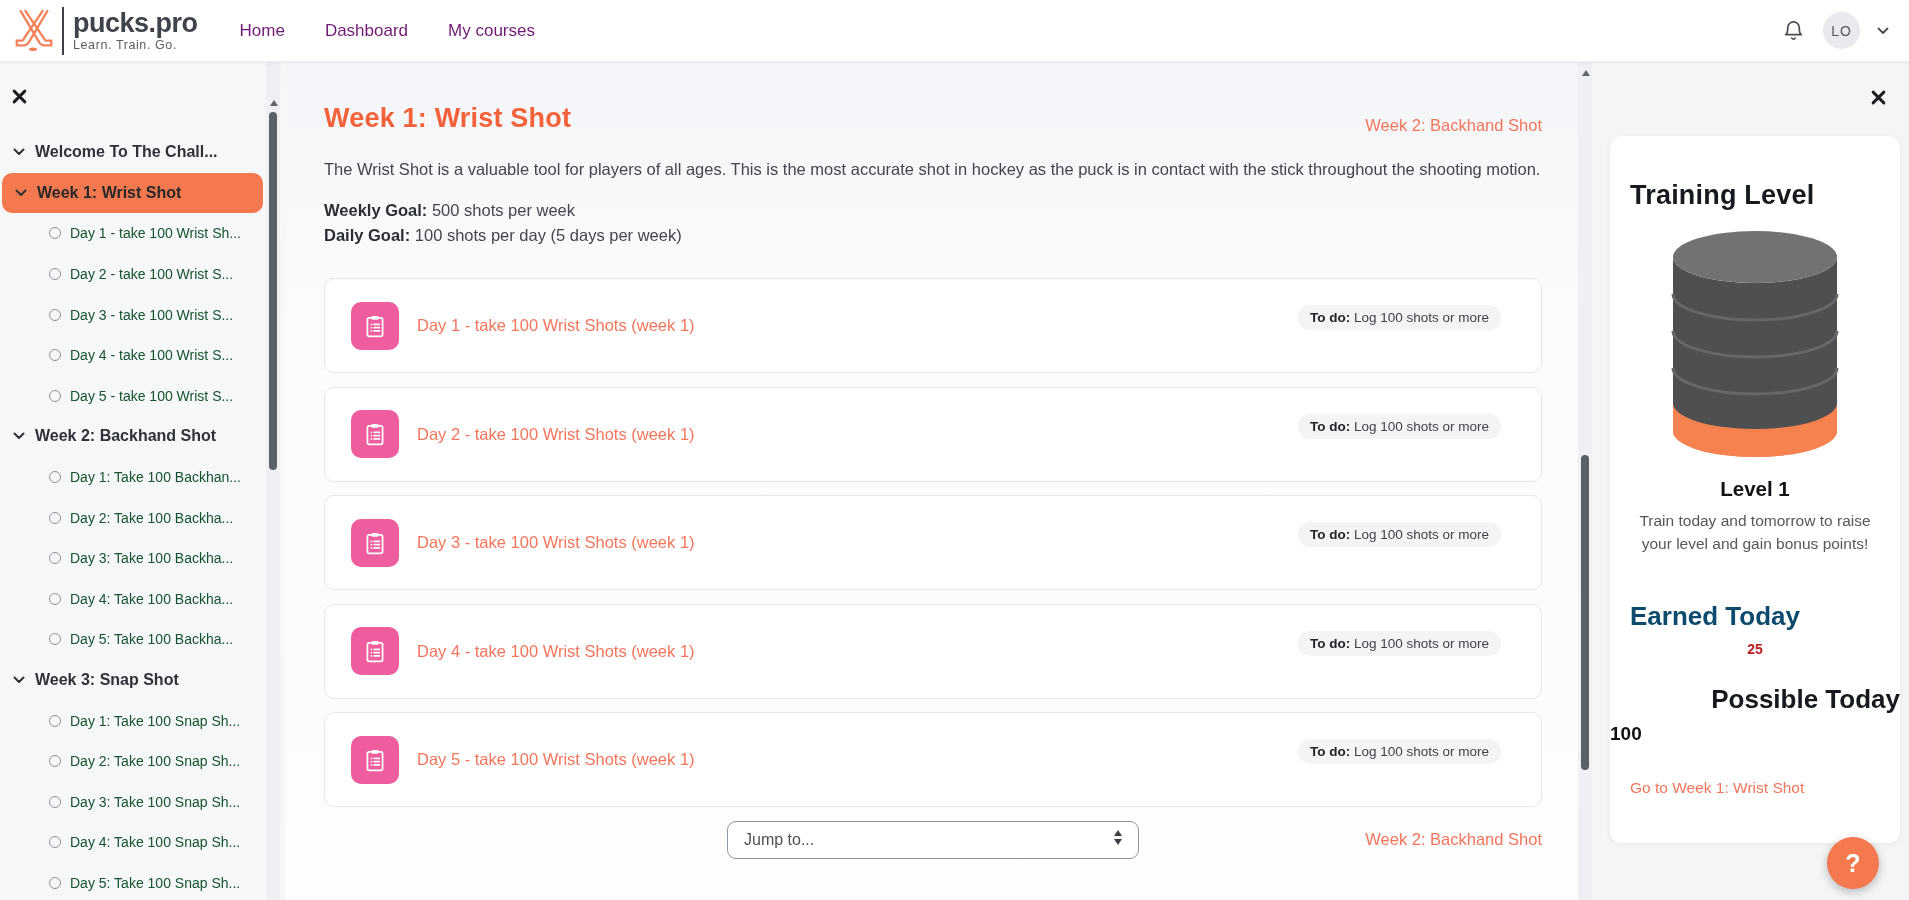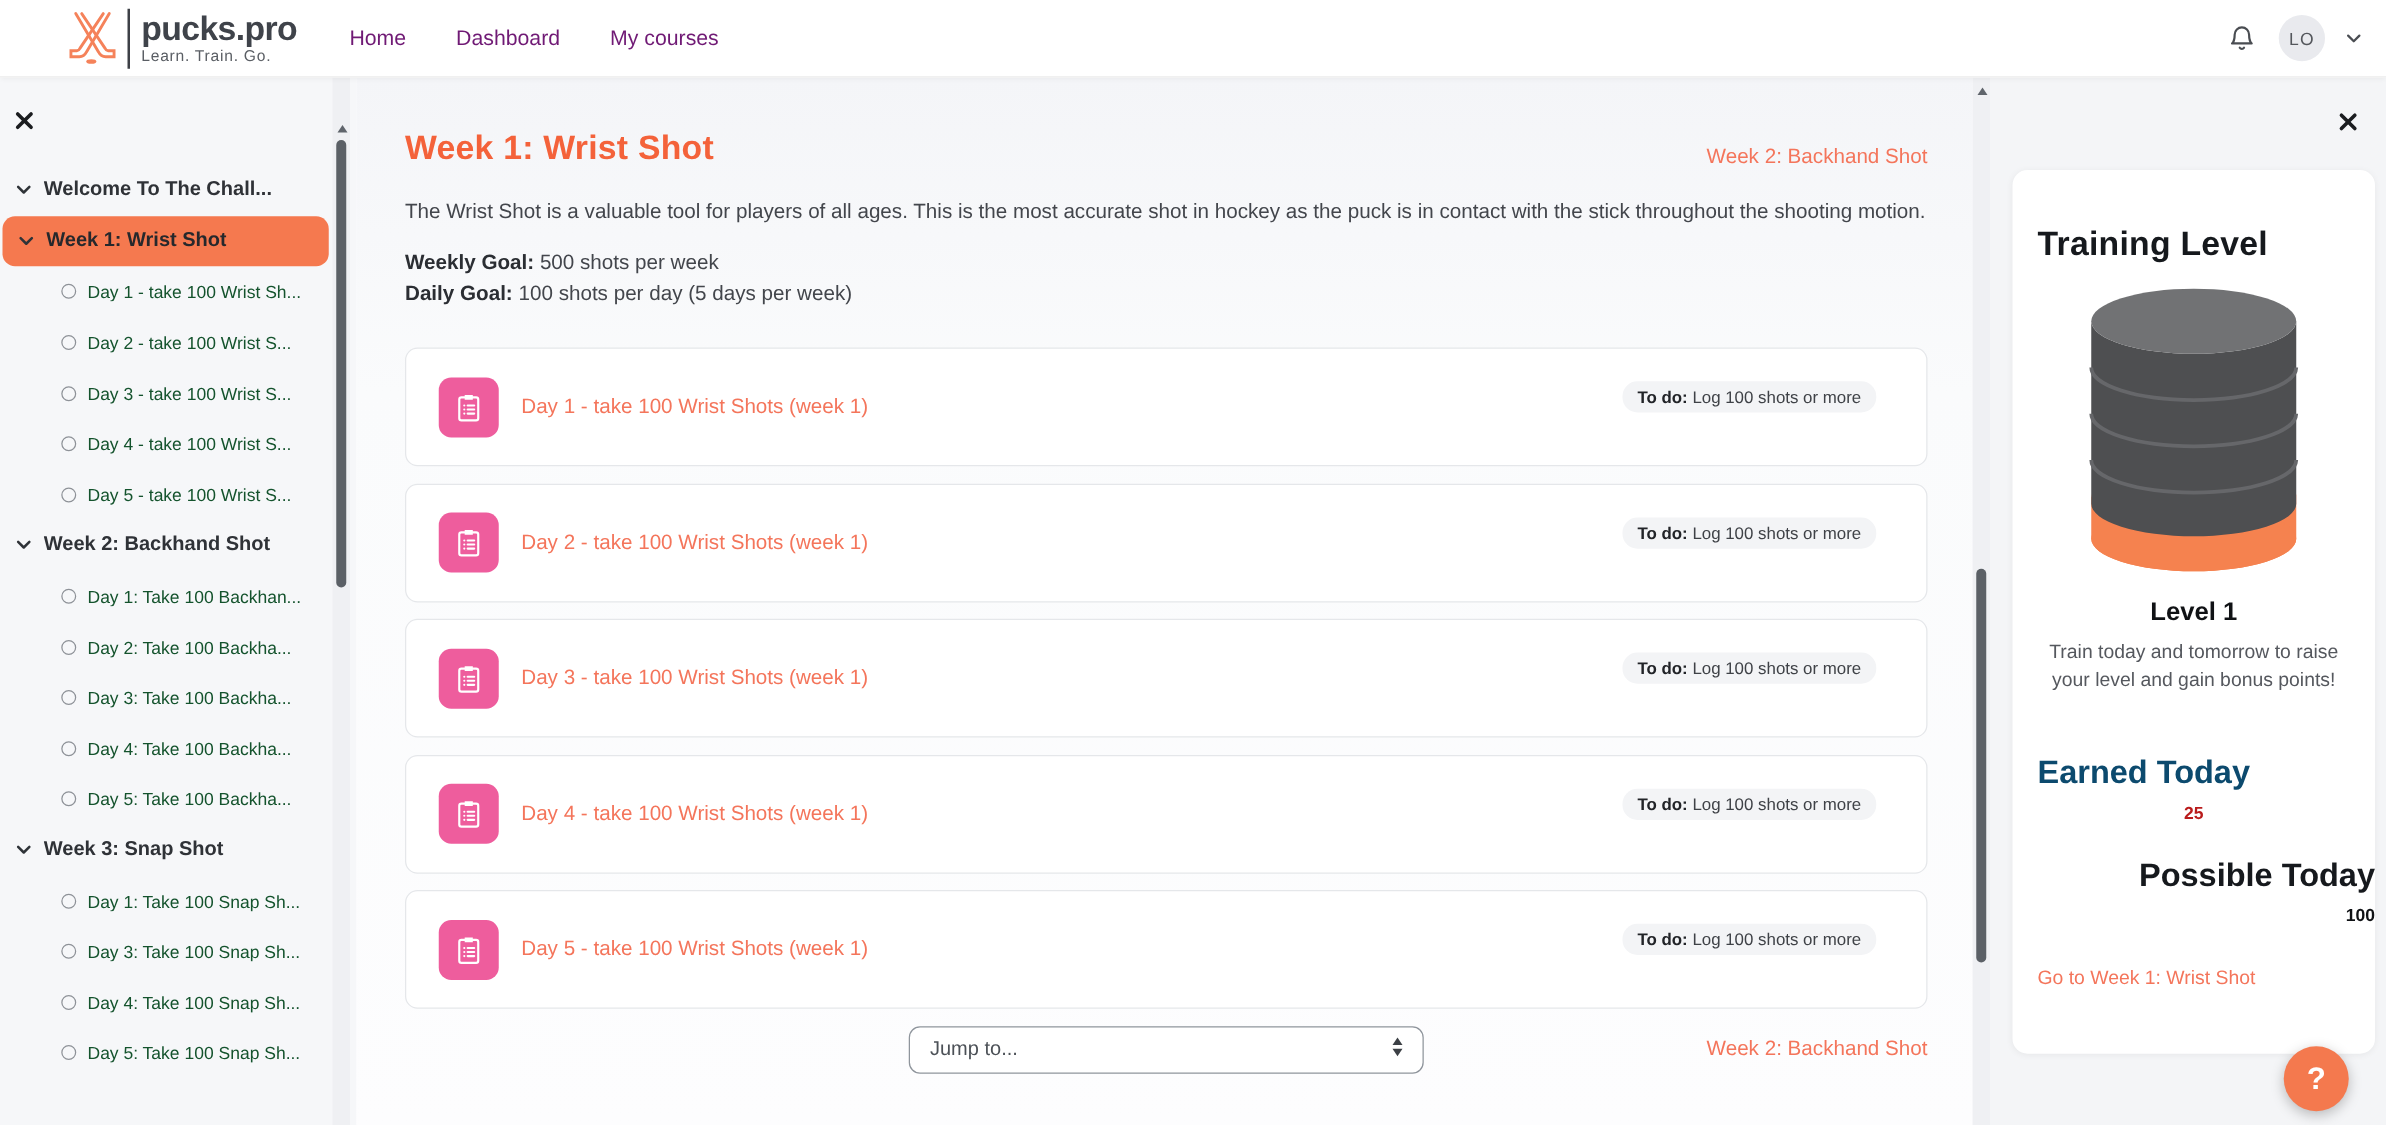--- a/index.html
+++ b/index.html
@@ -3,21 +3,21 @@
 <meta charset="utf-8">
 <style>
   html,body{margin:0;padding:0;width:1909px;height:900px;overflow:hidden;
     font-family:"Liberation Sans",sans-serif;background:#fff;}
   *{box-sizing:border-box;}
 
   
   .navbar{position:absolute;top:0;left:0;width:1909px;height:62px;background:#fff;
     border-bottom:1px solid #ececec;box-shadow:0 1px 4px rgba(0,0,0,.05);
     display:flex;align-items:center;z-index:20;}
-  .logo{display:flex;align-items:center;padding-left:8px;margin-left:40px;}
+  .logo{display:flex;align-items:center;padding-left:8px;}
   .logo-sticks{width:52px;height:52px;display:flex;align-items:center;justify-content:center;}
   .logo-divider{width:2px;height:48px;background:#3d4046;margin:0 9px 0 2px;}
   .logo-textcol{display:flex;flex-direction:column;justify-content:center;}
   .logo-name{font-size:27px;font-weight:800;color:#3f434a;line-height:27px;letter-spacing:-.5px;}
   .logo-tagline{font-size:12.5px;color:#5a5e64;letter-spacing:.6px;margin-top:1px;}
   .nav-links{display:flex;gap:40px;margin-left:42px;}
   .nav-link{font-size:17px;color:#701a75;cursor:pointer;white-space:nowrap;}
   .navbar-right{margin-left:auto;display:flex;align-items:center;gap:17px;padding-right:20px;}
   .bell-btn{width:26px;height:26px;display:flex;align-items:center;justify-content:center;cursor:pointer;}
   .avatar{width:37px;height:37px;border-radius:50%;background:#e9eaee;display:flex;
@@ -86,21 +86,21 @@
   .right-close{position:absolute;top:28px;right:22px;width:16px;height:16px;cursor:pointer;}
   .training-card{position:absolute;top:74px;left:18px;width:290px;height:707px;background:#fff;
     border-radius:12px;box-shadow:0 1px 6px rgba(0,0,0,.06);}
   .tc-title{margin:44px 0 0 20px;font-size:27px;font-weight:700;color:#16191d;letter-spacing:.2px;}
   .cyl-wrap{width:170px;margin:16px auto 0;}
   .tc-level{margin-top:6px;text-align:center;font-size:20.5px;font-weight:700;color:#101215;}
   .tc-hint{margin:8px 14px 0;text-align:center;font-size:15.5px;color:#55585e;line-height:23px;}
   .tc-earned-label{margin:46px 0 0 20px;font-size:26px;font-weight:700;color:#0c4a6e;}
   .tc-earned-value{margin-top:9px;text-align:center;font-size:14px;font-weight:700;color:#b91c1c;}
   .tc-possible-label{margin:27px 0 0 20px;font-size:26px;font-weight:700;color:#16191d;text-align:right;}
-  .tc-possible-value{margin-top:8px;text-align:right;font-size:14px;font-weight:700;color:#101215;}
+  .tc-possible-value{margin-top:8px;text-align:left;font-size:19px;font-weight:700;color:#101215;}
   .tc-go-link{margin:34px 0 0 20px;font-size:15.5px;color:#f4755b;cursor:pointer;}
 
   .help-btn{position:absolute;left:1827px;top:837px;width:52px;height:52px;border-radius:50%;
     background:#f4794e;color:#fff;font-size:25px;font-weight:700;display:flex;align-items:center;
     justify-content:center;box-shadow:0 3px 10px rgba(0,0,0,.25);cursor:pointer;z-index:30;}
 </style>
 </head>
 <body>
 
 <header class="navbar">
@@ -234,20 +234,24 @@
           </svg>
         </span>
         <span class="idx-label">Week 3: Snap Shot</span>
       </div>
 
       <div class="idx-item activity">
         <span class="idx-circle"></span>
         <span class="idx-label">Day 1: Take 100 Snap Sh...</span>
       </div>
 
+      <div class="idx-item activity">
+        <span class="idx-circle"></span>
+        <span class="idx-label">Day 2: Take 100 Snap Sh...</span>
+      </div>
 
       <div class="idx-item activity">
         <span class="idx-circle"></span>
         <span class="idx-label">Day 3: Take 100 Snap Sh...</span>
       </div>
 
       <div class="idx-item activity">
         <span class="idx-circle"></span>
         <span class="idx-label">Day 4: Take 100 Snap Sh...</span>
       </div>

